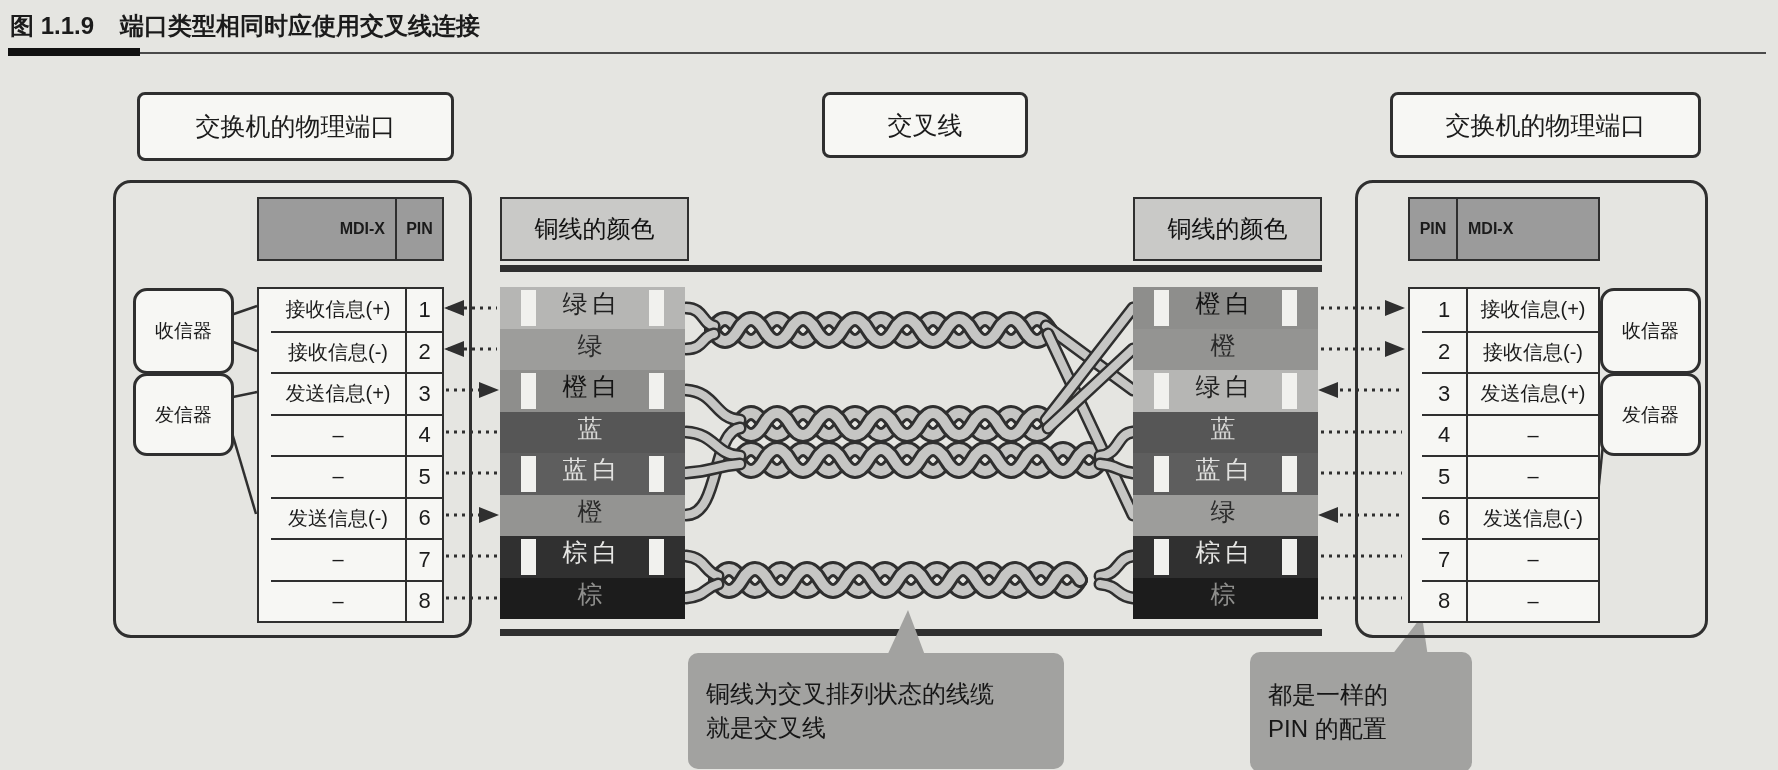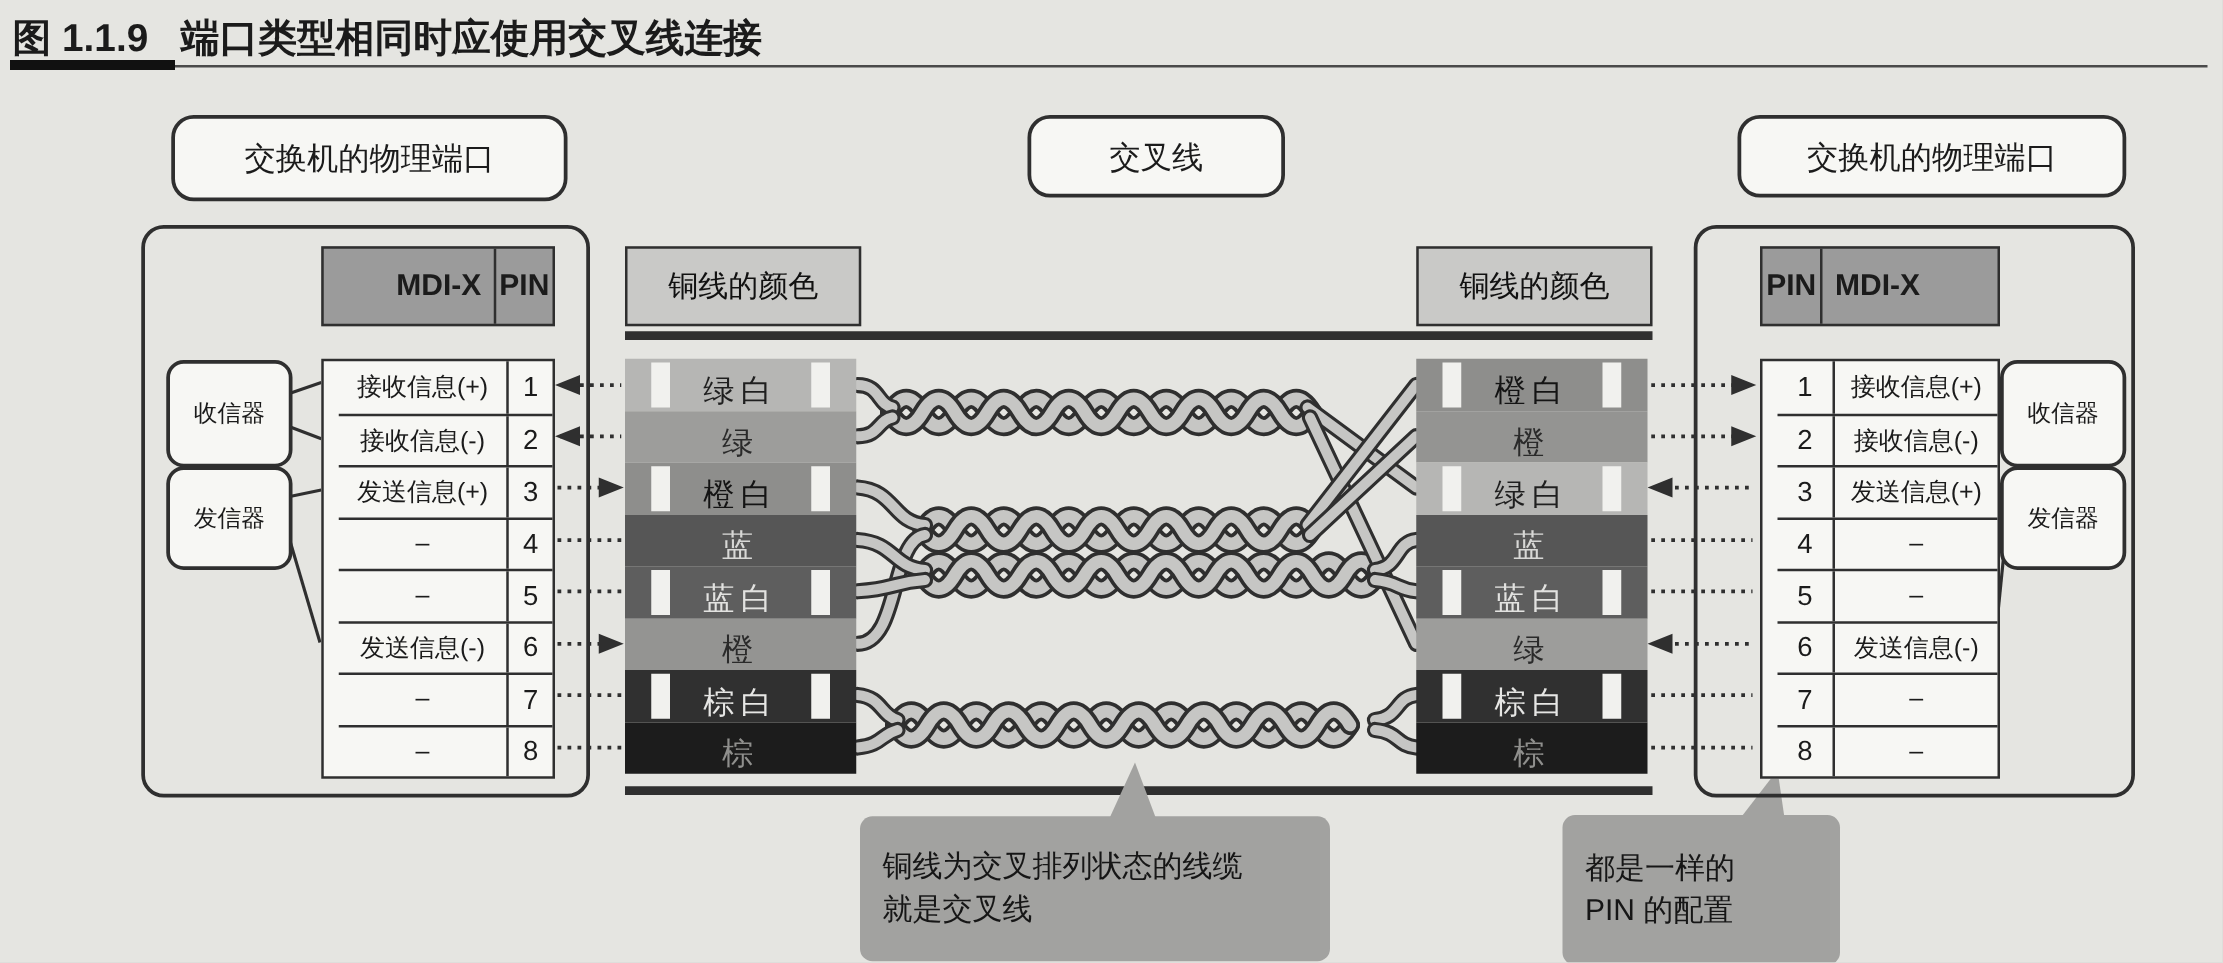--- a/index.html
+++ b/index.html
@@ -2,33 +2,33 @@
 <html><head>
 <meta charset="utf-8">
 <style>
   html,body{margin:0;padding:0;background:#d8d8d5;}
   .stage{position:relative;width:1778px;height:770px;background:#e5e5e1;overflow:hidden;
          font-family:"Liberation Sans","DejaVu Sans",sans-serif;color:#1b1b1b;}
   .abs{position:absolute;}
   svg.overlay{position:absolute;left:0;top:0;}
 
   
-  .fig-title{left:10px;top:10px;font-size:31px;font-weight:bold;display:flex;gap:26px;white-space:nowrap;}
+  .fig-title{left:10px;top:10px;font-size:24px;font-weight:bold;display:flex;gap:26px;white-space:nowrap;}
   .rule-thin{left:8px;top:52px;width:1758px;height:2px;background:#4a4a4a;}
   .rule-thick{left:8px;top:48px;width:132px;height:8px;background:#111;}
 
   
-  .pill{border:3px solid #2f2f2f;border-radius:18px;background:#f7f7f4;
+  .pill{border:3px solid #2f2f2f;border-radius:8px;background:#f7f7f4;
         display:flex;align-items:center;justify-content:center;font-size:25px;}
 
   
   .device{border:3px solid #2f2f2f;border-radius:18px;background:transparent;}
 
   
-  .thead{display:grid;border:2px solid #2f2f2f;background:#9b9b9b;font-size:24px;font-weight:bold;}
+  .thead{display:grid;border:2px solid #2f2f2f;background:#9b9b9b;font-size:16px;font-weight:bold;}
   .thead .hcell{display:flex;align-items:center;border-left:2px solid #2f2f2f;padding:0 10px;}
   .thead .hcell:first-child{border-left:none;}
   .thead.lhead{grid-template-columns:136px 1fr;}
   .thead.lhead .hcell.mdix{justify-content:flex-end;}
   .thead.lhead .hcell.pin{justify-content:center;padding:0 2px;}
   .thead.rhead{grid-template-columns:46px 1fr;}
   .thead.rhead .hcell.pin{justify-content:center;padding:0 2px;}
   .thead.rhead .hcell.mdix{justify-content:flex-start;}
 
   
@@ -43,21 +43,21 @@
   .ltable .cell.pin{font-size:22px;}
 
   
   .xcvr{border:3px solid #2f2f2f;border-radius:14px;background:#f7f7f4;
         display:flex;align-items:center;justify-content:center;font-size:19px;}
 
   
   .color-label{border:2.5px solid #2f2f2f;background:#c9c9c7;display:flex;align-items:center;justify-content:center;
                font-size:24px;color:#111;}
   .wirecol{display:grid;grid-template-rows:repeat(8,1fr);}
-  .wire{position:relative;display:flex;align-items:flex-end;justify-content:center;}
+  .wire{position:relative;display:flex;align-items:flex-start;justify-content:center;}
   .wire .wlabel{position:relative;z-index:2;font-size:25px;letter-spacing:5px;}
   .wire.striped::before,.wire.striped::after{content:"";position:absolute;top:3px;bottom:3px;width:15px;background:#f1f1ee;z-index:1;}
   .wire.striped::before{left:21px;}
   .wire.striped::after{right:21px;}
 
   
   .callout{background:#a2a2a0;border-radius:10px;color:#161616;font-size:24px;line-height:34px;
            padding:12px 18px;display:flex;flex-direction:column;justify-content:center;}
 </style>
 </head>

